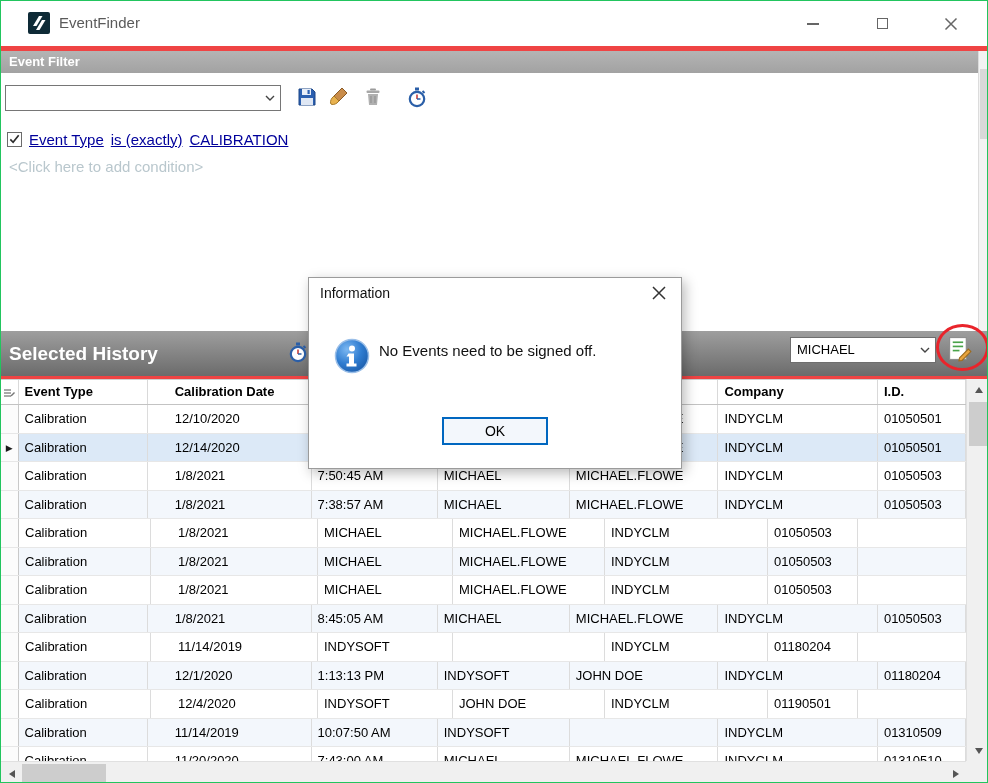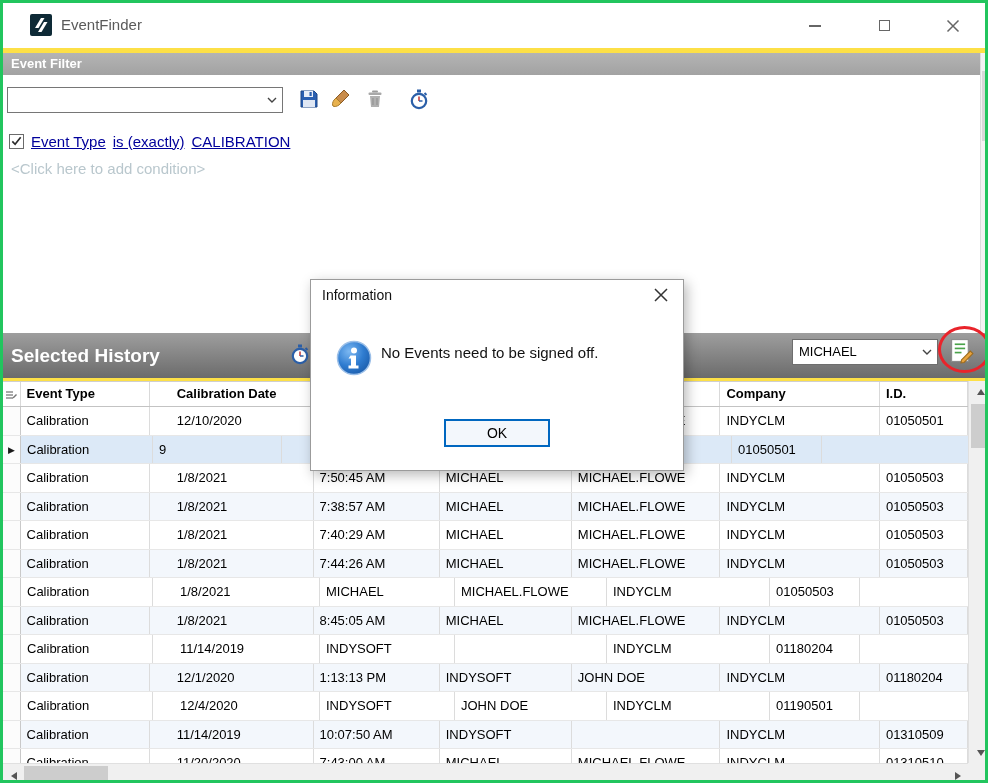--- a/index.html
+++ b/index.html
@@ -1,18 +1,18 @@
 <!DOCTYPE html>
 <html><head>
 <meta charset="utf-8">
 <style>
   html,body{margin:0;padding:0;background:#fff;}
   *{box-sizing:border-box;}
   body{font-family:"Liberation Sans", sans-serif;}
-  .window{position:relative;width:988px;height:783px;background:#fde047;border:3px solid #22c55e;overflow:hidden;}
+  .window{position:relative;width:988px;height:783px;background:#ef4444;border:1px solid #22c55e;overflow:hidden;}
 
   
   .titlebar{position:absolute;left:0;top:0;width:100%;height:45px;background:#fff;}
   .app-logo{position:absolute;left:27px;top:11px;width:22px;height:22px;}
   .title-text{position:absolute;left:58px;top:13px;font-size:15px;color:#5a5a5a;}
   .win-btn{position:absolute;top:0;width:44px;height:45px;display:flex;align-items:center;justify-content:center;cursor:default;}
   .btn-min{left:790px;} .btn-max{left:859px;} .btn-close{left:928px;}
   .glyph-min{width:12px;height:2px;background:#666;}
   .glyph-max{width:11px;height:11px;border:1.3px solid #666;}
 
@@ -221,20 +221,21 @@
         <div class="cell c1">12/10/2020</div>
         <div class="cell c2">7</div>
         <div class="cell c3"></div>
         <div class="cell c4">MICHAEL.FLOWE</div>
         <div class="cell c5">INDYCLM</div>
         <div class="cell c6">01050501</div>
       </div>
       <div class="grid-row alt selected">
         <div class="cell gutter">▶</div>
         <div class="cell c0">Calibration</div>
+        <div class="cell c1">12/14/2020</div>
         <div class="cell c2">9</div>
         <div class="cell c3"></div>
         <div class="cell c4">MICHAEL.FLOWE</div>
         <div class="cell c5">INDYCLM</div>
         <div class="cell c6">01050501</div>
       </div>
       <div class="grid-row">
         <div class="cell gutter"></div>
         <div class="cell c0">Calibration</div>
         <div class="cell c1">1/8/2021</div>
@@ -251,31 +252,29 @@
         <div class="cell c2">7:38:57 AM</div>
         <div class="cell c3">MICHAEL</div>
         <div class="cell c4">MICHAEL.FLOWE</div>
         <div class="cell c5">INDYCLM</div>
         <div class="cell c6">01050503</div>
       </div>
       <div class="grid-row">
         <div class="cell gutter"></div>
         <div class="cell c0">Calibration</div>
         <div class="cell c1">1/8/2021</div>
-        <div class="cell c2">7:40:29 AM</div>
-        <div class="cell c3">MICHAEL</div>
-        <div class="cell c4">MICHAEL.FLOWE</div>
-        <div class="cell c5">INDYCLM</div>
-        <div class="cell c6">01050503</div>
-      </div>
-      <div class="grid-row alt">
-        <div class="cell gutter"></div>
-        <div class="cell c0">Calibration</div>
-        <div class="cell c1">1/8/2021</div>
-        <div class="cell c2">7:44:26 AM</div>
+        <div class="cell c3">MICHAEL</div>
+        <div class="cell c4">MICHAEL.FLOWE</div>
+        <div class="cell c5">INDYCLM</div>
+        <div class="cell c6">01050503</div>
+      </div>
+      <div class="grid-row alt">
+        <div class="cell gutter"></div>
+        <div class="cell c0">Calibration</div>
+        <div class="cell c1">1/8/2021</div>
         <div class="cell c3">MICHAEL</div>
         <div class="cell c4">MICHAEL.FLOWE</div>
         <div class="cell c5">INDYCLM</div>
         <div class="cell c6">01050503</div>
       </div>
       <div class="grid-row">
         <div class="cell gutter"></div>
         <div class="cell c0">Calibration</div>
         <div class="cell c1">1/8/2021</div>
         <div class="cell c3">MICHAEL</div>

